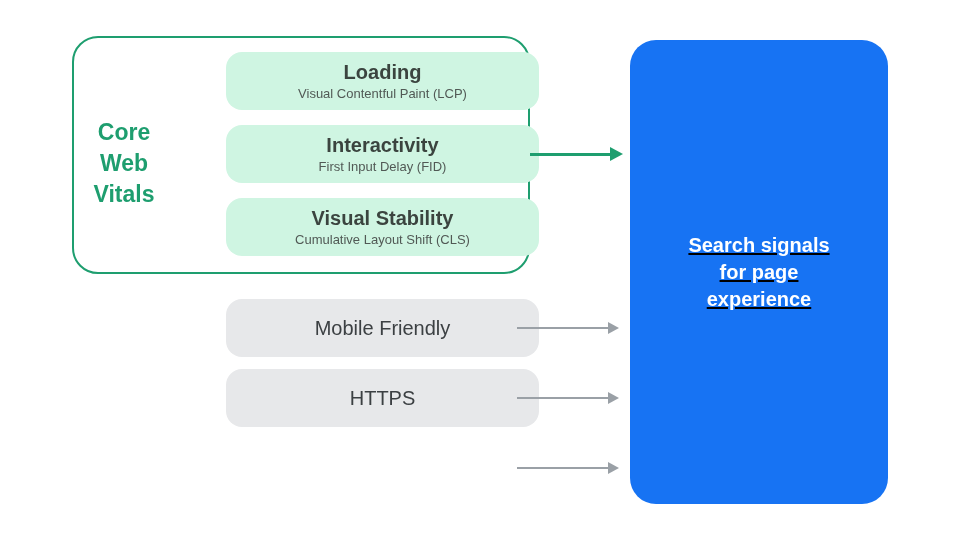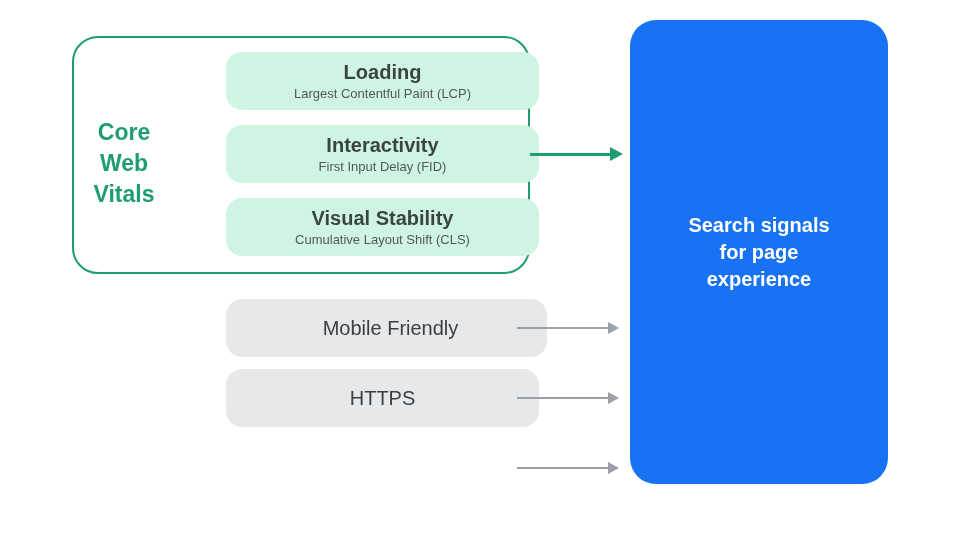--- a/index.html
+++ b/index.html
@@ -48,21 +48,21 @@
     font-size: 13px; line-height: 17px; font-weight: 400;
     color: var(--subtitle-text, #515955);
   }
   .gray-label {
     font-size: 20px; line-height: 24px; font-weight: 400;
     color: var(--label-text, #3C4043);
   }
   #pill-loading       { top: 52px;  }
   #pill-interactivity { top: 125px; }
   #pill-stability     { top: 198px; }
-  #pill-mobile  { top: 299px; padding-left: 8px; }
+  #pill-mobile  { top: 299px; }
   #pill-https   { top: 369px; }
   #pill-interst { top: 439px; }
 
   
   .arrow { position: absolute; }
   .arrow .line { position: absolute; left: 0; top: 0; height: 2px; }
   .arrow .head {
     position: absolute; width: 0; height: 0;
     border-top: 6px solid transparent; border-bottom: 6px solid transparent;
   }
@@ -77,43 +77,43 @@
   .arrow.gray-arrow .head {
     left: 91px; top: -5px;
     border-left: 11px solid var(--gray-arrow, #9AA0A6);
   }
   #arrow-mobile  { left: 517px; top: 327px; }
   #arrow-https   { left: 517px; top: 397px; }
   #arrow-interst { left: 517px; top: 467px; }
 
   
   .result-box {
-    position: absolute; left: 630px; top: 20px;
+    position: absolute; left: 630px; top: 40px;
     width: 258px; height: 464px;
     border-radius: 26px;
     background: var(--blue, #1773F3);
-    display: flex; align-items: center; justify-content: center;
+    display: flex; align-items: center; justify-content: center; text-decoration: underline;
   }
   .result-label {
     width: 170px; text-align: center;
     font-size: 20px; line-height: 27px; font-weight: 700;
     color: #ffffff;
   }
 </style>
 </head>
 <body>
 
 <div class="canvas">
 
   <div class="cwv-box"></div>
   <div class="cwv-label">Core Web Vitals</div>
 
   <div class="pill green" id="pill-loading">
     <div class="pill-title">Loading</div>
-    <div class="pill-sub">Largest Contentful Paint (LCP)</div>
+    <div class="pill-sub">Visual Contentful Paint (LCP)</div>
   </div>
 
   <div class="pill green" id="pill-stability">
     <div class="pill-title">Visual Stability</div>
     <div class="pill-sub">Cumulative Layout Shift (CLS)</div>
   </div>
 
   <div class="pill green" id="pill-interactivity">
     <div class="pill-title">Interactivity</div>
     <div class="pill-sub">First Input Delay (FID)</div>

